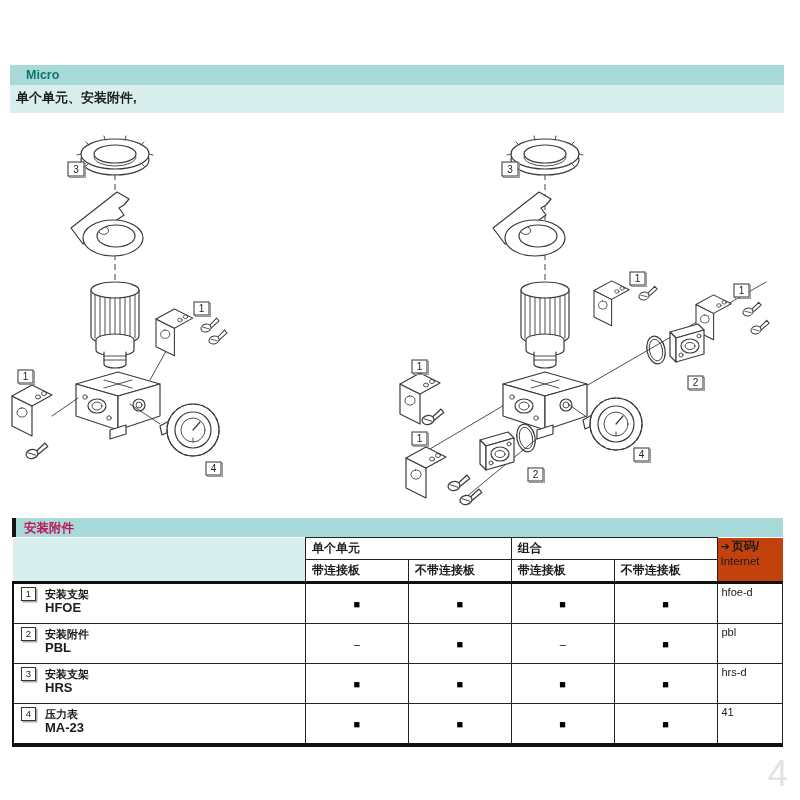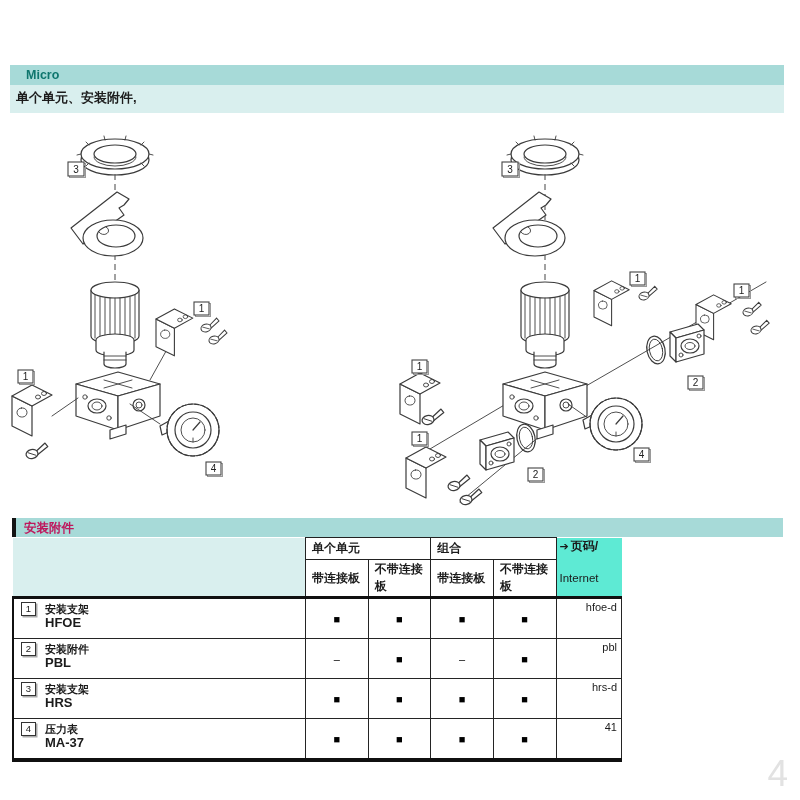--- a/index.html
+++ b/index.html
@@ -24,37 +24,37 @@
   .dash{stroke:#555;fill:none;stroke-width:1.1;stroke-dasharray:6 4;}
   .callout-box{fill:#fff;stroke:#444;stroke-width:1.1;}
   .callout-shadow{fill:none;stroke:#9a9a9a;stroke-width:1;}
   .callout-num{font-family:"Liberation Sans","DejaVu Sans",sans-serif;font-size:10px;
                fill:#222;text-anchor:middle;}
 
   
   .acc{position:absolute;left:12px;top:518px;width:771px;}
   .acc-title{height:19px;background:#a7dad8;border-left:4px solid #141414;
              font-size:12.5px;font-weight:bold;padding:2px 0 0 8px;box-sizing:border-box;color:#be185d;}
-  table.acc-tbl{border-collapse:collapse;width:610px;table-layout:fixed;}
+  table.acc-tbl{border-collapse:collapse;width:771px;table-layout:fixed;}
   table.acc-tbl td{font-size:12px;}
   .hd td{background:#d9efee;}
   td.c-name{width:290px;}
   td.c-v1{width:105px;} td.c-v2{width:102px;} td.c-v3{width:102px;} td.c-v4{width:103px;}
   td.c-page{width:59px;}
   td.grp,td.sub{background:#fff;border:1.3px solid #222;font-weight:bold;
                 padding:1px 6px;height:19px;}
   td.hd-blank{border:none;}
-  td.pagehead{background:#5eead4;border-left:1.3px solid #222;vertical-align:top;
+  td.pagehead{background:#c2410c;border-left:1.3px solid #222;vertical-align:top;
               padding:2px 3px;font-weight:bold;font-size:12px;line-height:13px;}
-  .pagehead .ln2{font-weight:normal;font-size:11.5px;display:block;margin-top:19px;}
+  .pagehead .ln2{font-weight:normal;font-size:11.5px;display:block;margin-top:2px;}
   .arrow{font-size:11px;margin-right:2px;}
   tbody.data{border-top:3.5px solid #101010;border-bottom:4px solid #101010;}
   tbody.data td{border:1.2px solid #242424;height:34px;vertical-align:top;background:#fff;}
   tbody.data td.name{padding:3px 4px 2px 7px;border-left:2px solid #101010;}
-  tbody.data td.page{font-size:11px;font-weight:normal;padding:2px 4px;text-align:right;}
+  tbody.data td.page{font-size:11px;font-weight:normal;padding:2px 4px;}
   tbody.data td.val{text-align:center;vertical-align:middle;font-size:11px;color:#000;}
   .numbox{display:inline-block;width:13px;height:12px;border:1.2px solid #333;
           box-shadow:1.5px 1.5px 0 #aaa;font-size:9.5px;text-align:center;line-height:12px;
           margin-right:9px;vertical-align:top;background:#fff;}
   .nm{display:inline-block;vertical-align:top;}
   .nm .l1{font-size:11px;font-weight:bold;line-height:14px;display:block;}
   .nm .l2{font-size:13px;font-weight:bold;line-height:14px;display:block;}
 
   
   .page-num{position:absolute;right:12px;bottom:8px;font-size:37px;font-weight:normal;
@@ -368,21 +368,21 @@
             <span class="numbox">3</span><span class="nm"><span class="l1">安装支架</span><span class="l2">HRS</span></span>
           </td>
           <td class="val">■</td>
           <td class="val">■</td>
           <td class="val">■</td>
           <td class="val">■</td>
           <td class="page">hrs-d</td>
         </tr>
         <tr>
           <td class="name">
-            <span class="numbox">4</span><span class="nm"><span class="l1">压力表</span><span class="l2">MA-37</span></span>
+            <span class="numbox">4</span><span class="nm"><span class="l1">压力表</span><span class="l2">MA-23</span></span>
           </td>
           <td class="val">■</td>
           <td class="val">■</td>
           <td class="val">■</td>
           <td class="val">■</td>
           <td class="page">41</td>
         </tr>
       </tbody>
     </table>
   </div>

